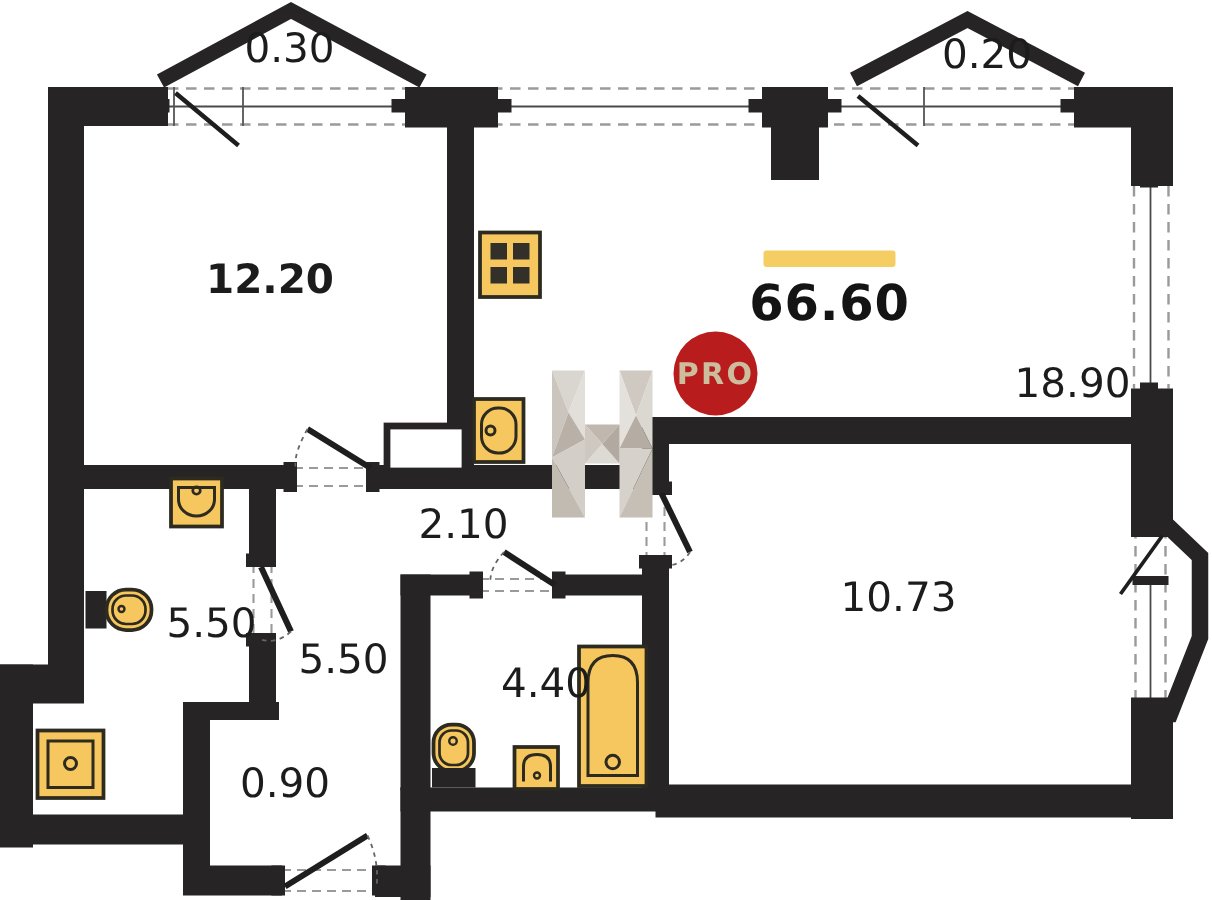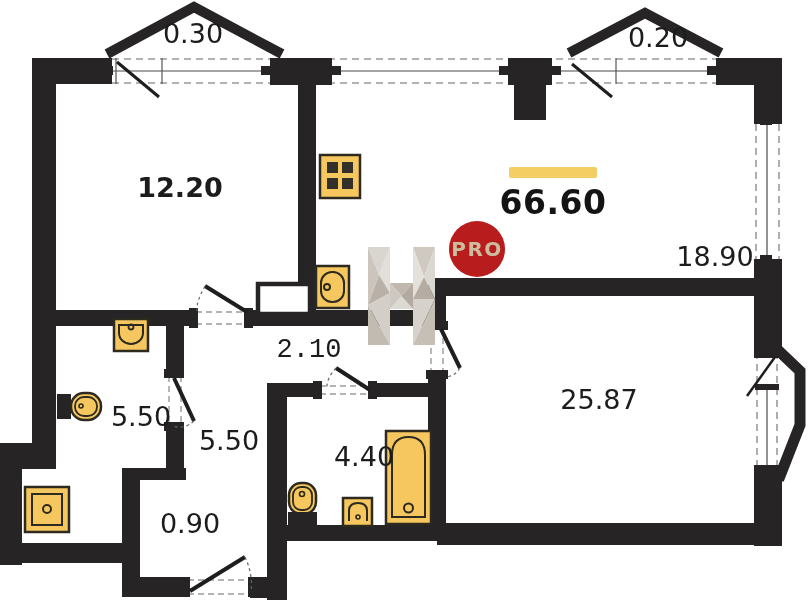--- a/index.html
+++ b/index.html
@@ -225,26 +225,26 @@
     <polygon points="22,62 33.5,49 45,62" fill="#ddd9d3"></polygon>
     <polygon points="22,36 33.5,49 22,62" fill="#cec8c0"></polygon>
     <polygon points="45,36 45,62 33.5,49" fill="#b2aaa0"></polygon>
   </g>
 </svg>
 
   <div class="room-label" style="left:193px;top:33px;">0.30</div>
   <div class="room-label" style="left:646px;top:37px;margin-left:12px;">0.20</div>
   <div class="room-label" style="left:180px;top:187px;font-weight:bold;">12.20</div>
   <div class="room-label" style="left:715px;top:256px;">18.90</div>
-  <div class="room-label" style="left:309px;top:350px;font-family:Liberation Mono, monospace;">2.10</div>
+  <div class="room-label" style="left:309px;top:350px;">2.10</div>
   <div class="room-label" style="left:141px;top:416px;">5.50</div>
   <div class="room-label" style="left:229px;top:440px;">5.50</div>
   <div class="room-label" style="left:364px;top:456px;">4.40</div>
   <div class="room-label" style="left:190px;top:523px;">0.90</div>
-  <div class="room-label" style="left:599px;top:399px;">25.87</div>
+  <div class="room-label" style="left:599px;top:399px;">10.73</div>
 
   <div class="accent-bar"></div>
   <div class="total-label" style="left:553px;top:202px;">66.60</div>
 
   <div class="pro-badge">
     <span>PRO</span>
   </div>
 
 </div>
 

